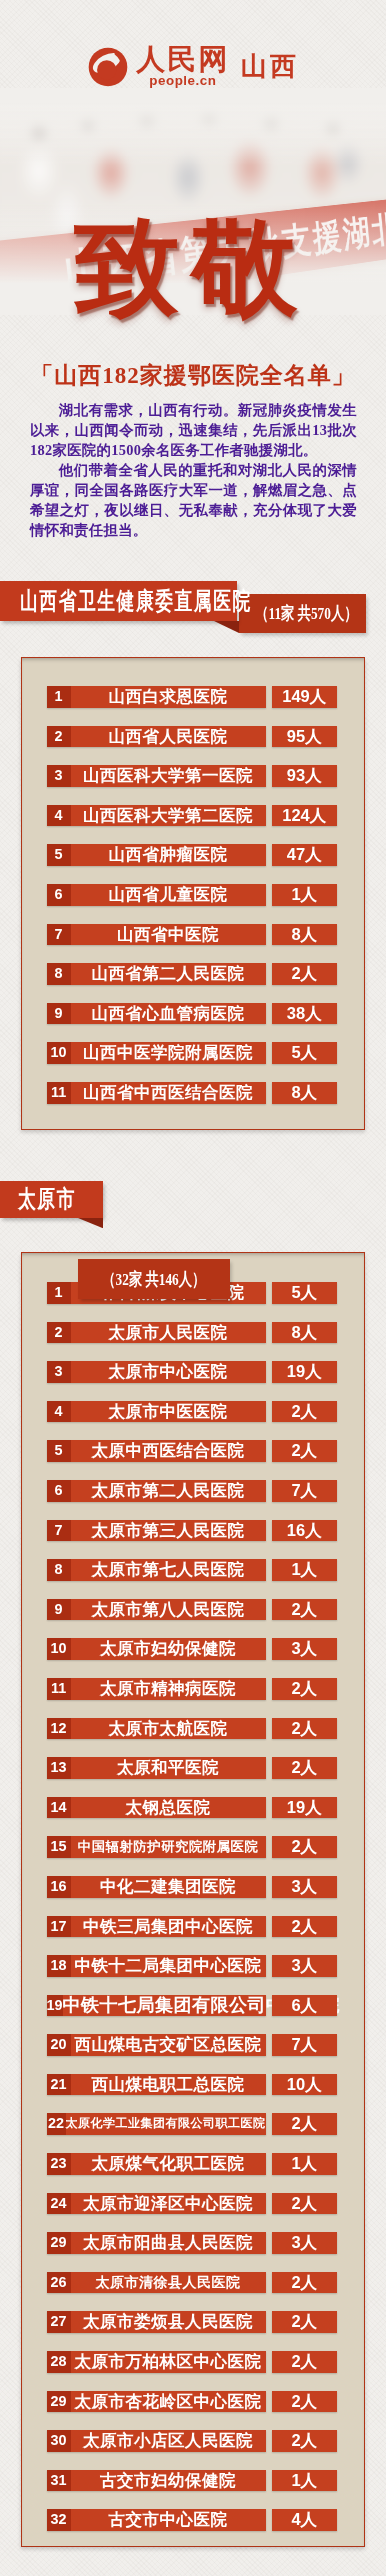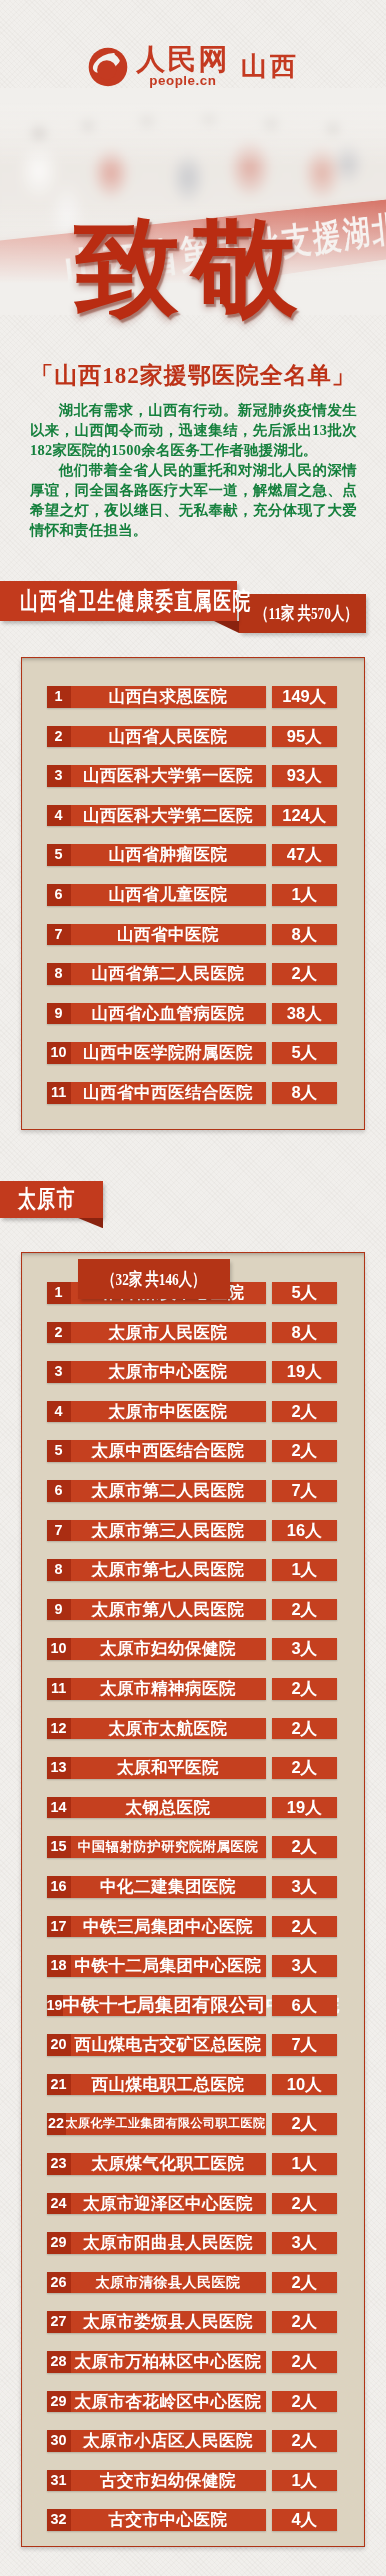--- a/index.html
+++ b/index.html
@@ -72,21 +72,21 @@
   
   .subtitle{
     position:absolute;left:0;top:360px;width:386px;z-index:6;text-align:center;
     font-family:"Liberation Serif","DejaVu Serif",serif;font-weight:bold;
     font-size:23px;color:#bd3318;letter-spacing:1px;
   }
   
   .intro{
     position:absolute;left:30px;top:400px;width:327px;z-index:6;
     font-family:"Liberation Serif","DejaVu Serif",serif;font-weight:bold;
-    font-size:14.4px;line-height:20px;letter-spacing:0.3px;color:#15803d;
+    font-size:14.4px;line-height:20px;letter-spacing:0.3px;color:#4c1d95;
     text-align:justify;
   }
   .intro p{text-indent:2em;}
   
   .band{position:absolute;left:0;background:var(--ribbon-red);z-index:4;
     box-shadow:1.5px 2.6px 3.6px rgba(0,0,0,.25);
     color:#fff;font-family:"Liberation Serif","DejaVu Serif",serif;font-weight:bold;white-space:nowrap;}
   .band .bt{display:inline-block;transform:scaleX(.74);transform-origin:left center;}
   .band-1{top:581px;width:237px;height:40px;font-size:24px;line-height:40px;padding-left:19.6px;letter-spacing:2.1px;}
   .band-2{top:1181px;width:103px;height:37px;font-size:24px;line-height:37px;padding-left:17.5px;letter-spacing:2.1px;}

